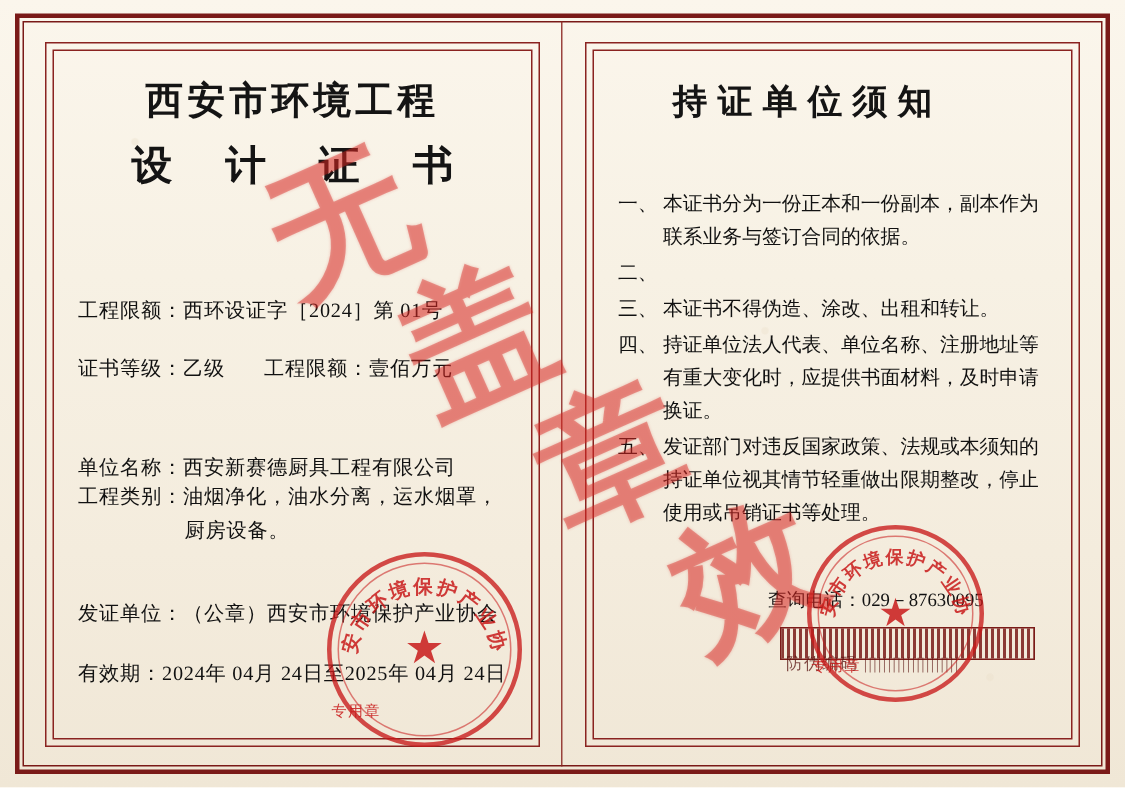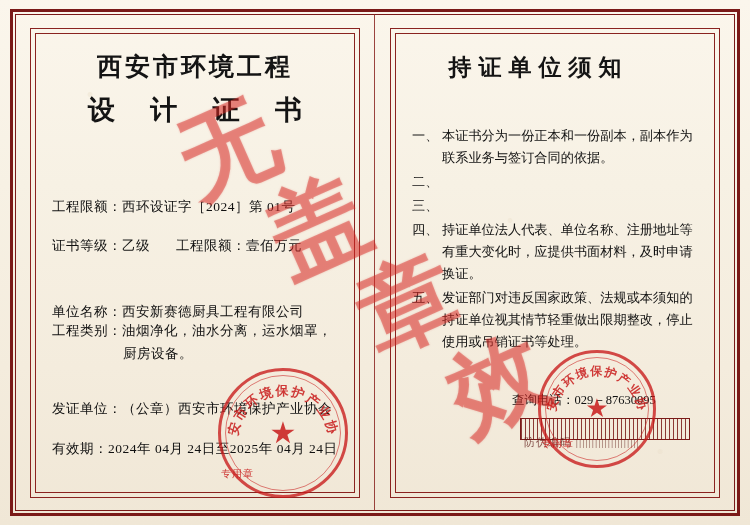--- a/index.html
+++ b/index.html
@@ -315,20 +315,21 @@
     <div class="notice-list">
       <div class="notice-item">
         <div class="notice-num">一、</div>
         <div class="notice-text">本证书分为一份正本和一份副本，副本作为联系业务与签订合同的依据。</div>
       </div>
       <div class="notice-item">
         <div class="notice-num">二、</div>
       </div>
       <div class="notice-item">
         <div class="notice-num">三、</div>
+        <div class="notice-text">本证书不得伪造、涂改、出租和转让。</div>
       </div>
       <div class="notice-item">
         <div class="notice-num">四、</div>
         <div class="notice-text">持证单位法人代表、单位名称、注册地址等有重大变化时，应提供书面材料，及时申请换证。</div>
       </div>
       <div class="notice-item">
         <div class="notice-num">五、</div>
         <div class="notice-text">发证部门对违反国家政策、法规或本须知的持证单位视其情节轻重做出限期整改，停止使用或吊销证书等处理。</div>
       </div>
     </div>

